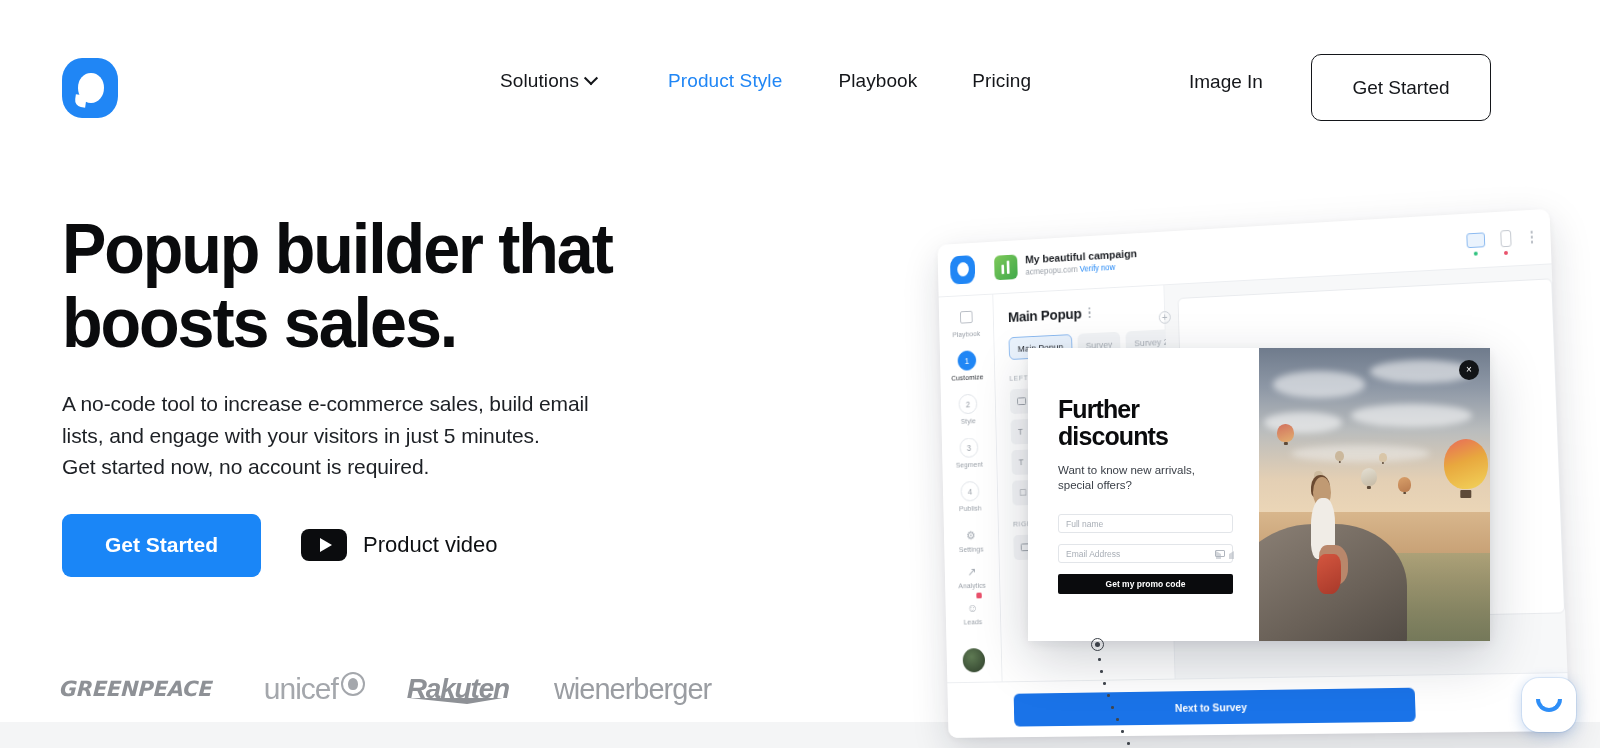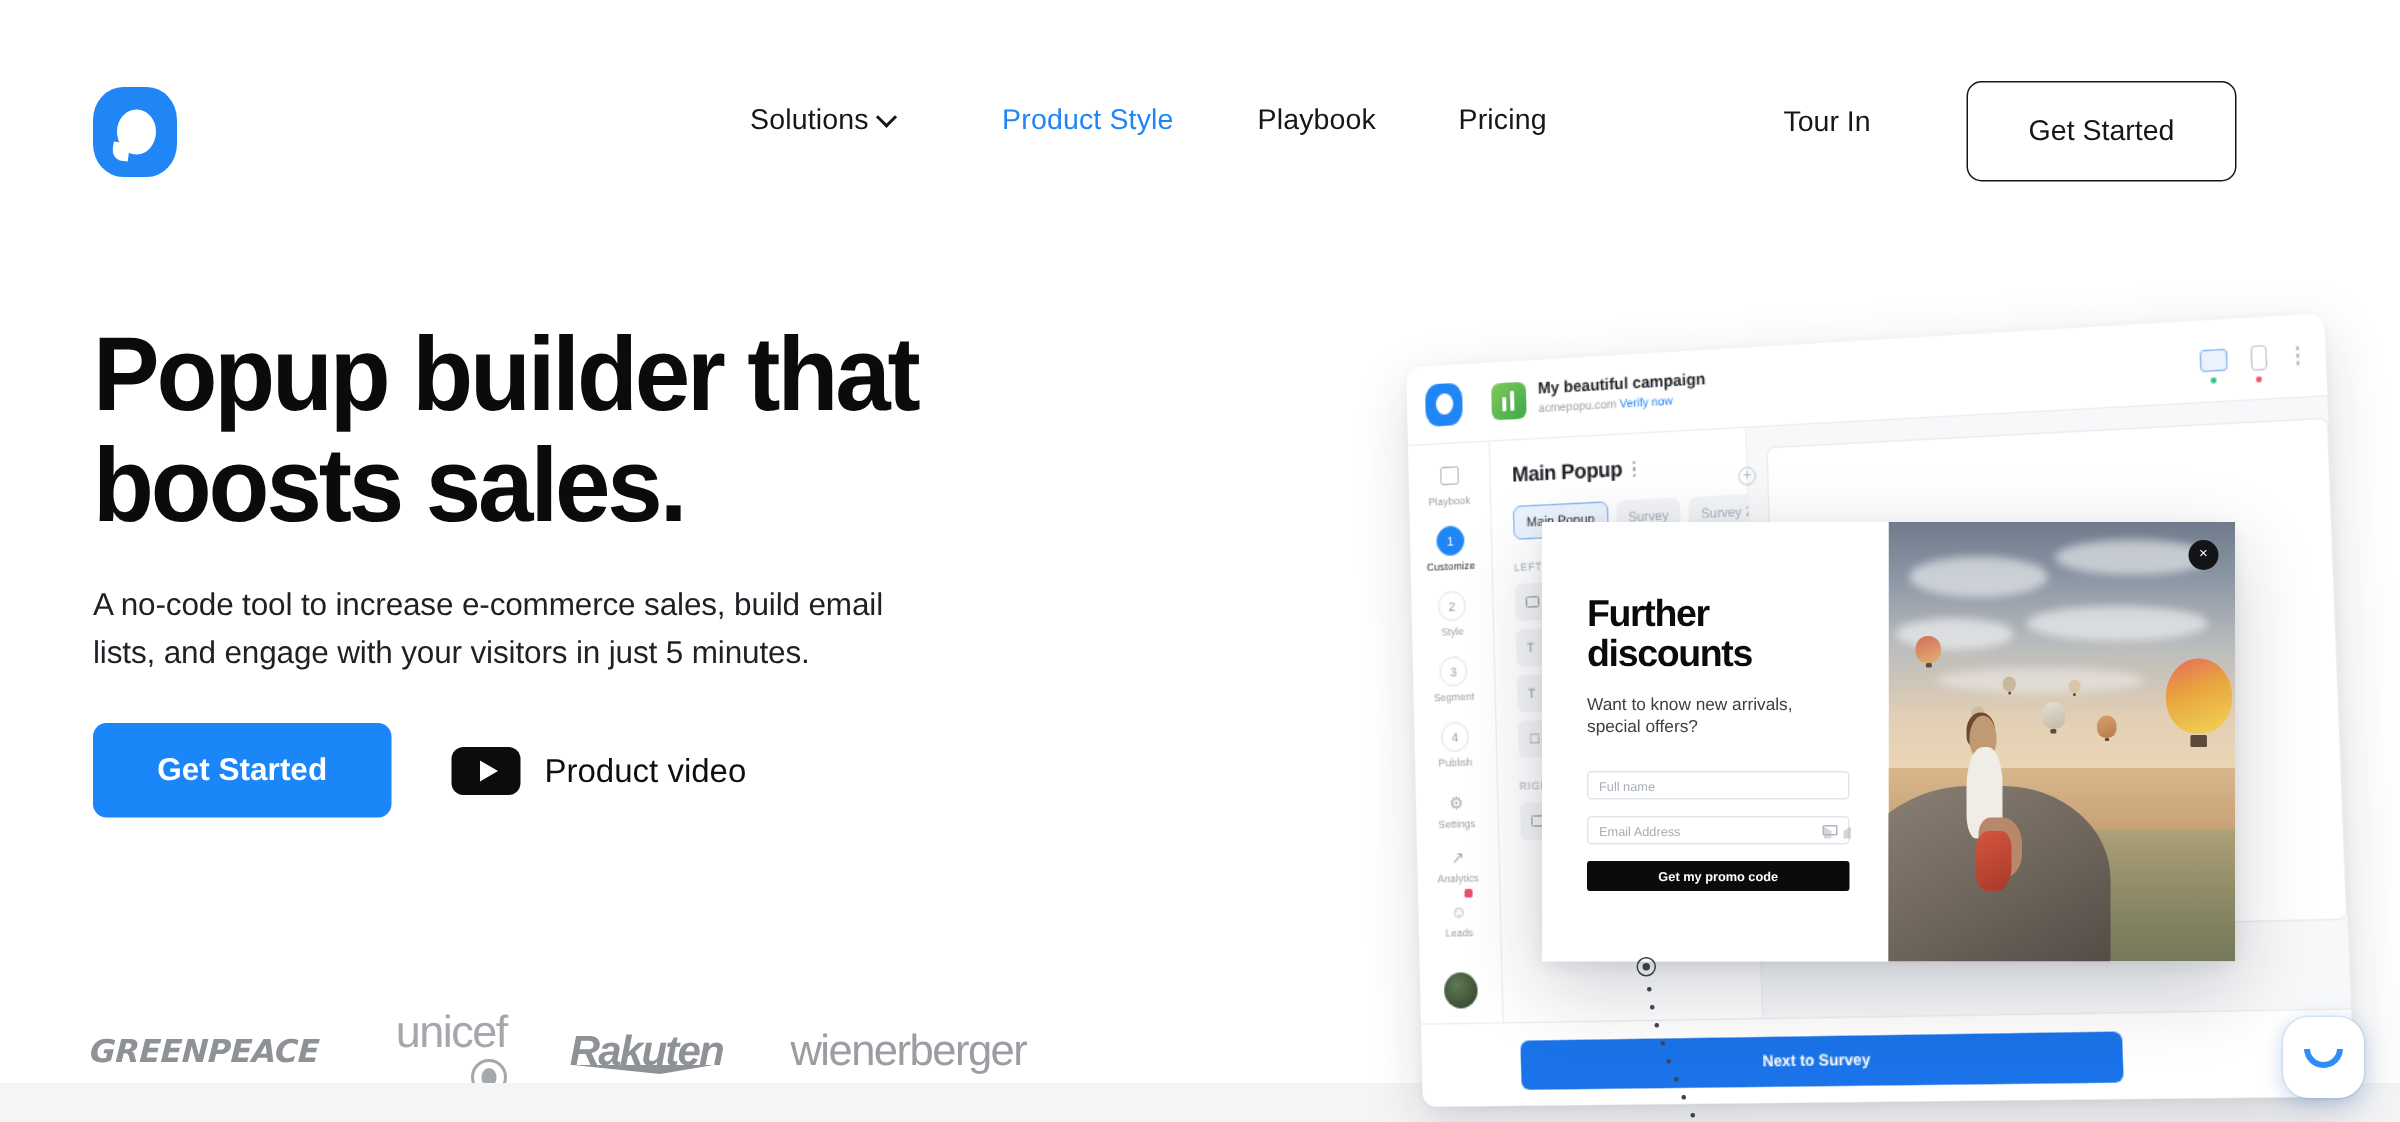--- a/index.html
+++ b/index.html
@@ -93,21 +93,21 @@
   .video-label { font-size: 22px; color: #0d0f12; font-weight: 400; }
 
   
   .brands { position: absolute; left: 60px; top: 672px; display: flex; align-items: center; }
   .brand { color: #9a9da2; white-space: nowrap; }
   .brand-greenpeace {
     font-family: "DejaVu Sans", sans-serif; font-weight: 700; font-size: 21px;
     letter-spacing: -.2px; font-style: italic; transform: skewX(-3deg);
     color: #8e9196;
   }
-  .brand-unicef { font-size: 30px; letter-spacing: -1px; color: #a4a7ac; display: flex; align-items: flex-end; flex-direction: column; }
+  .brand-unicef { font-size: 30px; letter-spacing: -1px; color: #a4a7ac; display: flex; align-items: flex-start; }
   .unicef-mark {
     width: 24px; height: 24px; border-radius: 50%; border: 2px solid #a4a7ac;
     margin-left: 3px; display: inline-block; position: relative;
   }
   .unicef-mark:after {
     content: ""; position: absolute; left: 5px; top: 4px; width: 10px; height: 12px;
     border-radius: 50% 50% 45% 45%; background: #a4a7ac;
   }
   .brand-rakuten { font-size: 28px; font-weight: 700; letter-spacing: -1.2px; color: #8e9196; position: relative; font-style: italic; }
   .brand-rakuten:after {
@@ -358,33 +358,34 @@
     <div class="nav">
       <div class="nav-item solutions">
         <span>Solutions</span>
         <span class="chev"></span>
       </div>
       <div class="nav-item tour">Product Style</div>
       <div class="nav-item playbook">Playbook</div>
       <div class="nav-item pricing">Pricing</div>
     </div>
 
-    <div class="signin">Tour In</div>
+    <div class="signin">Image In</div>
     <div class="btn-outline">Get Started</div>
   </div>
 
   <div class="hero-left">
     <h1 class="hero-title">
       <span>Popup builder that</span><br>
       <span>boosts sales.</span>
     </h1>
 
     <p class="hero-sub">
       <span>A no-code tool to increase e-commerce sales, build email</span><br>
       <span>lists, and engage with your visitors in just 5 minutes.</span><br>
+      <span>Get started now, no account is required.</span>
     </p>
 
 
     <div class="cta-row">
       <div class="btn-primary">Get Started</div>
       <div class="video-link">
         <div class="yt">
             <div class="yt-tri"></div>
           </div>
         <span class="video-label">Product video</span>

